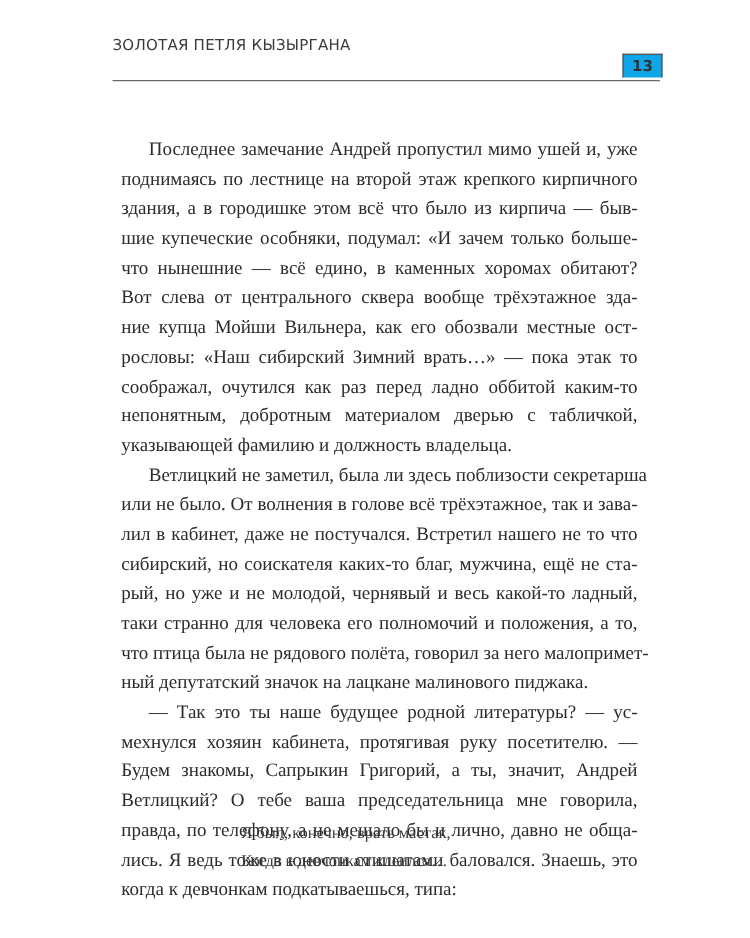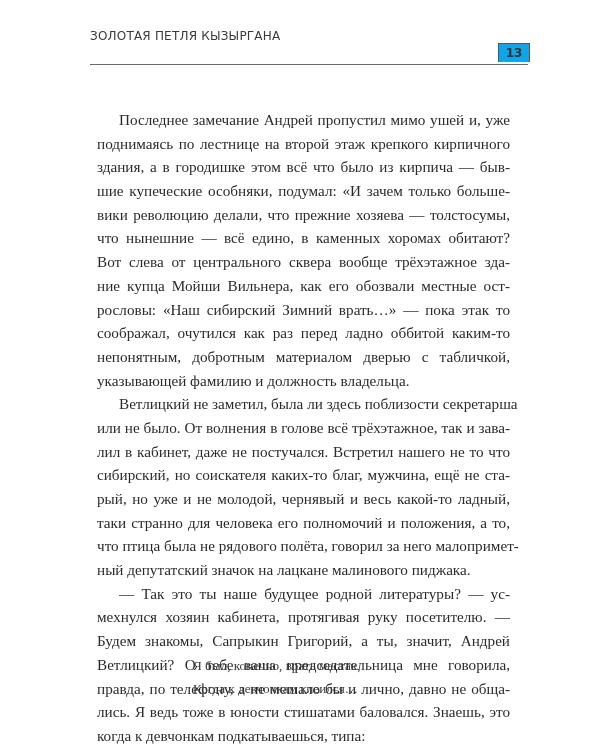--- a/index.html
+++ b/index.html
@@ -104,21 +104,20 @@
     <span class="running-title">ЗОЛОТАЯ ПЕТЛЯ КЫЗЫРГАНА</span>
     <span class="folio-box">13</span>
   </div>
 
   <div class="text-block">
 
     <span class="line indent">Последнее замечание Андрей пропустил мимо ушей и, уже</span>
     <span class="line">поднимаясь по лестнице на второй этаж крепкого кирпичного</span>
     <span class="line">здания, а в городишке этом всё что было из кирпича — быв-</span>
     <span class="line">шие купеческие особняки, подумал: «И зачем только больше-</span>
-    <span class="line">вики революцию делали, что прежние хозяева — толстосумы,</span>
     <span class="line">что нынешние — всё едино, в каменных хоромах обитают?</span>
     <span class="line">Вот слева от центрального сквера вообще трёхэтажное зда-</span>
     <span class="line">ние купца Мойши Вильнера, как его обозвали местные ост-</span>
     <span class="line">рословы: «Наш сибирский Зимний врать…» — пока этак то</span>
     <span class="line">соображал, очутился как раз перед ладно оббитой каким-то</span>
     <span class="line">непонятным, добротным материалом дверью с табличкой,</span>
     <span class="line last">указывающей фамилию и должность владельца.</span>
 
     <span class="line indent">Ветлицкий не заметил, была ли здесь поблизости секретарша</span>
     <span class="line">или не было. От волнения в голове всё трёхэтажное, так и зава-</span>

